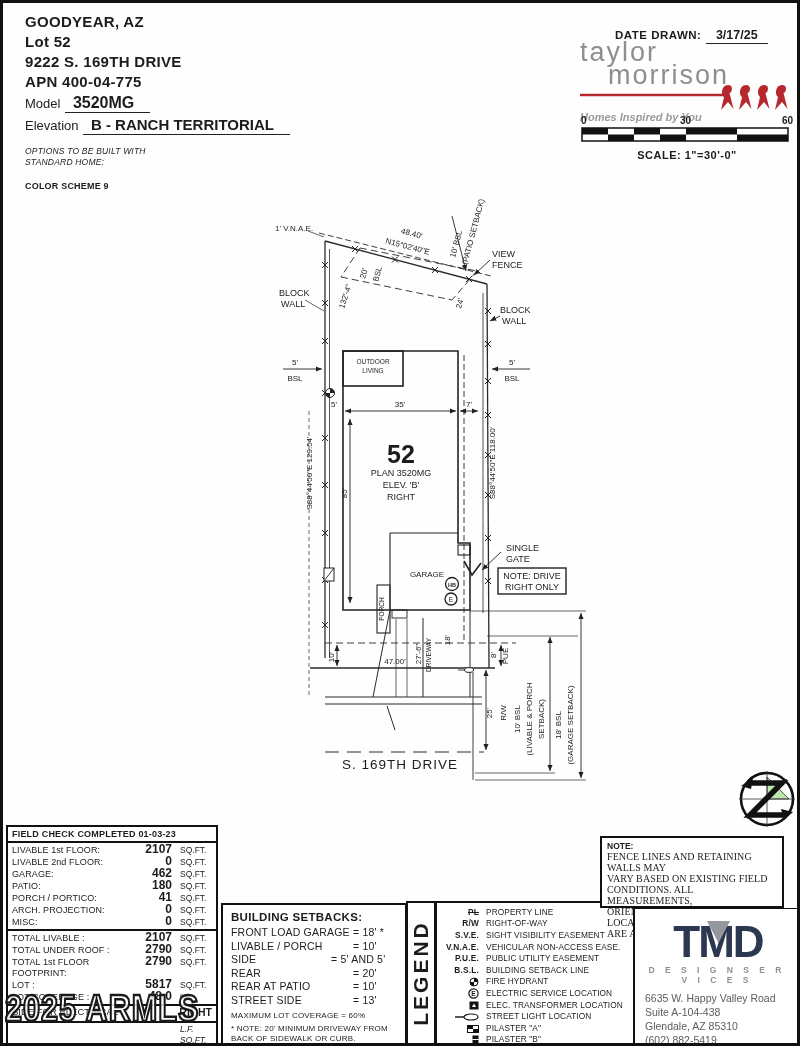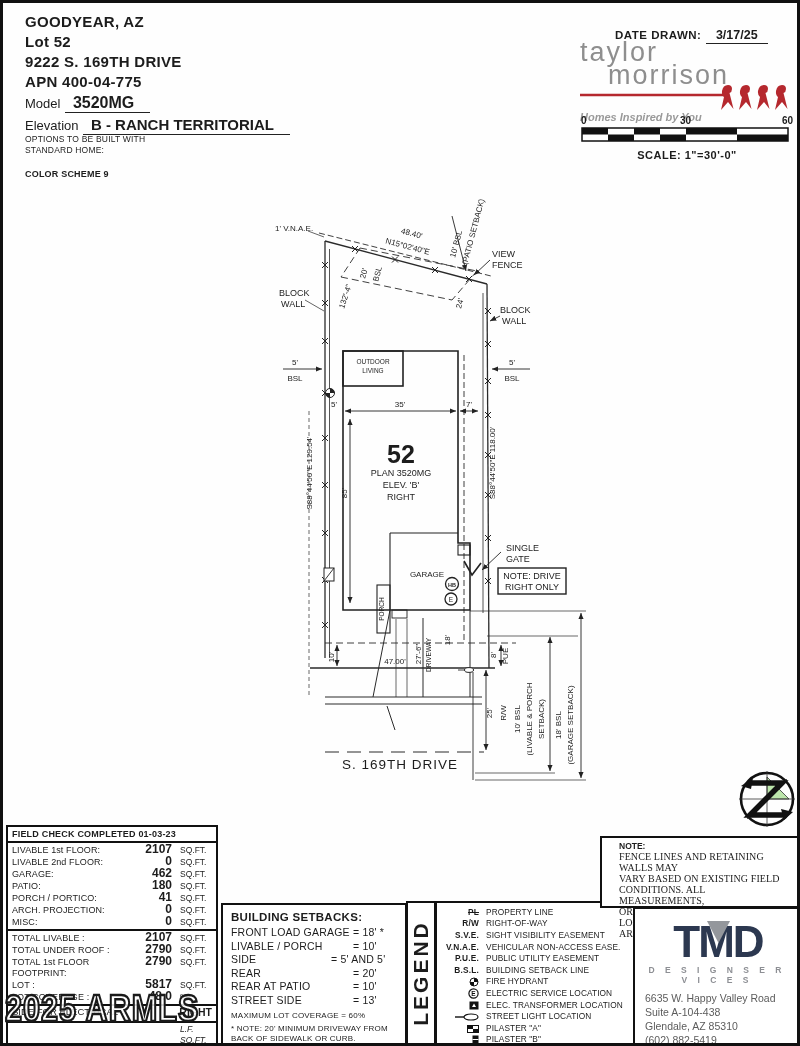--- a/index.html
+++ b/index.html
@@ -66,21 +66,21 @@
     <div class="hline">9222 S. 169TH DRIVE</div>
     <div class="hline">APN 400-04-775</div>
     <div style="margin-top:2px;">
       <span class="lbl">Model</span>
       <span class="uval" style="font-size:16px;">3520MG</span>
     </div>
     <div style="margin-top:4px;">
       <span class="lbl">Elevation</span>
       <span class="uval" style="font-size:15px;">B - RANCH TERRITORIAL</span>
     </div>
-    <div class="small8" style="font-weight:400;">
+    <div class="small8" style="margin-top:12px;font-weight:400;font-style:italic;">
       <div>OPTIONS TO BE BUILT WITH</div>
       <div>STANDARD HOME:</div>
     </div>
     <div class="small8" style="margin-top:14px;font-size:9px;">COLOR SCHEME 9</div>
   </div>
 
   <div class="abs" style="left:612px;top:22px;white-space:nowrap;">
     <span class="dd-label">DATE DRAWN:</span>
     <span class="dd-val">3/17/25</span>
   </div>
@@ -483,21 +483,21 @@
     </div>
     <div class="lg-row">
       <span class="lg-sym"><svg class="icon" width="7" height="9">
             <rect x="0.5" y="0.5" width="6" height="8" fill="#111"></rect>
             <line x1="0.5" y1="4.5" x2="6.5" y2="4.5" stroke="#fff"></line>
           </svg></span>
       <span class="lg-lab">PILASTER "B"</span>
     </div>
   </div>
 
-  <div class="box" style="left:597px;top:833px;width:200px;height:72px;border-width:2.5px;padding:3px 17px;">
+  <div class="box" style="left:597px;top:833px;width:184px;height:72px;border-width:2.5px;padding:3px 5px;">
     <div class="note-title">NOTE:</div>
     <div class="note-body">FENCE LINES AND RETAINING WALLS MAY
 VARY BASED ON EXISTING FIELD
 CONDITIONS.  ALL MEASUREMENTS,
 ORIENTATION, AND UTILITY LOCATIONS
 ARE APPROXIMATE.</div>
   </div>
 
   <div class="box" style="left:631px;top:905px;width:166px;height:137px;border-width:1.6px;padding:8px 10px 0 10px;">
     <svg width="146" height="46" style="display:block;margin:0 auto;">

